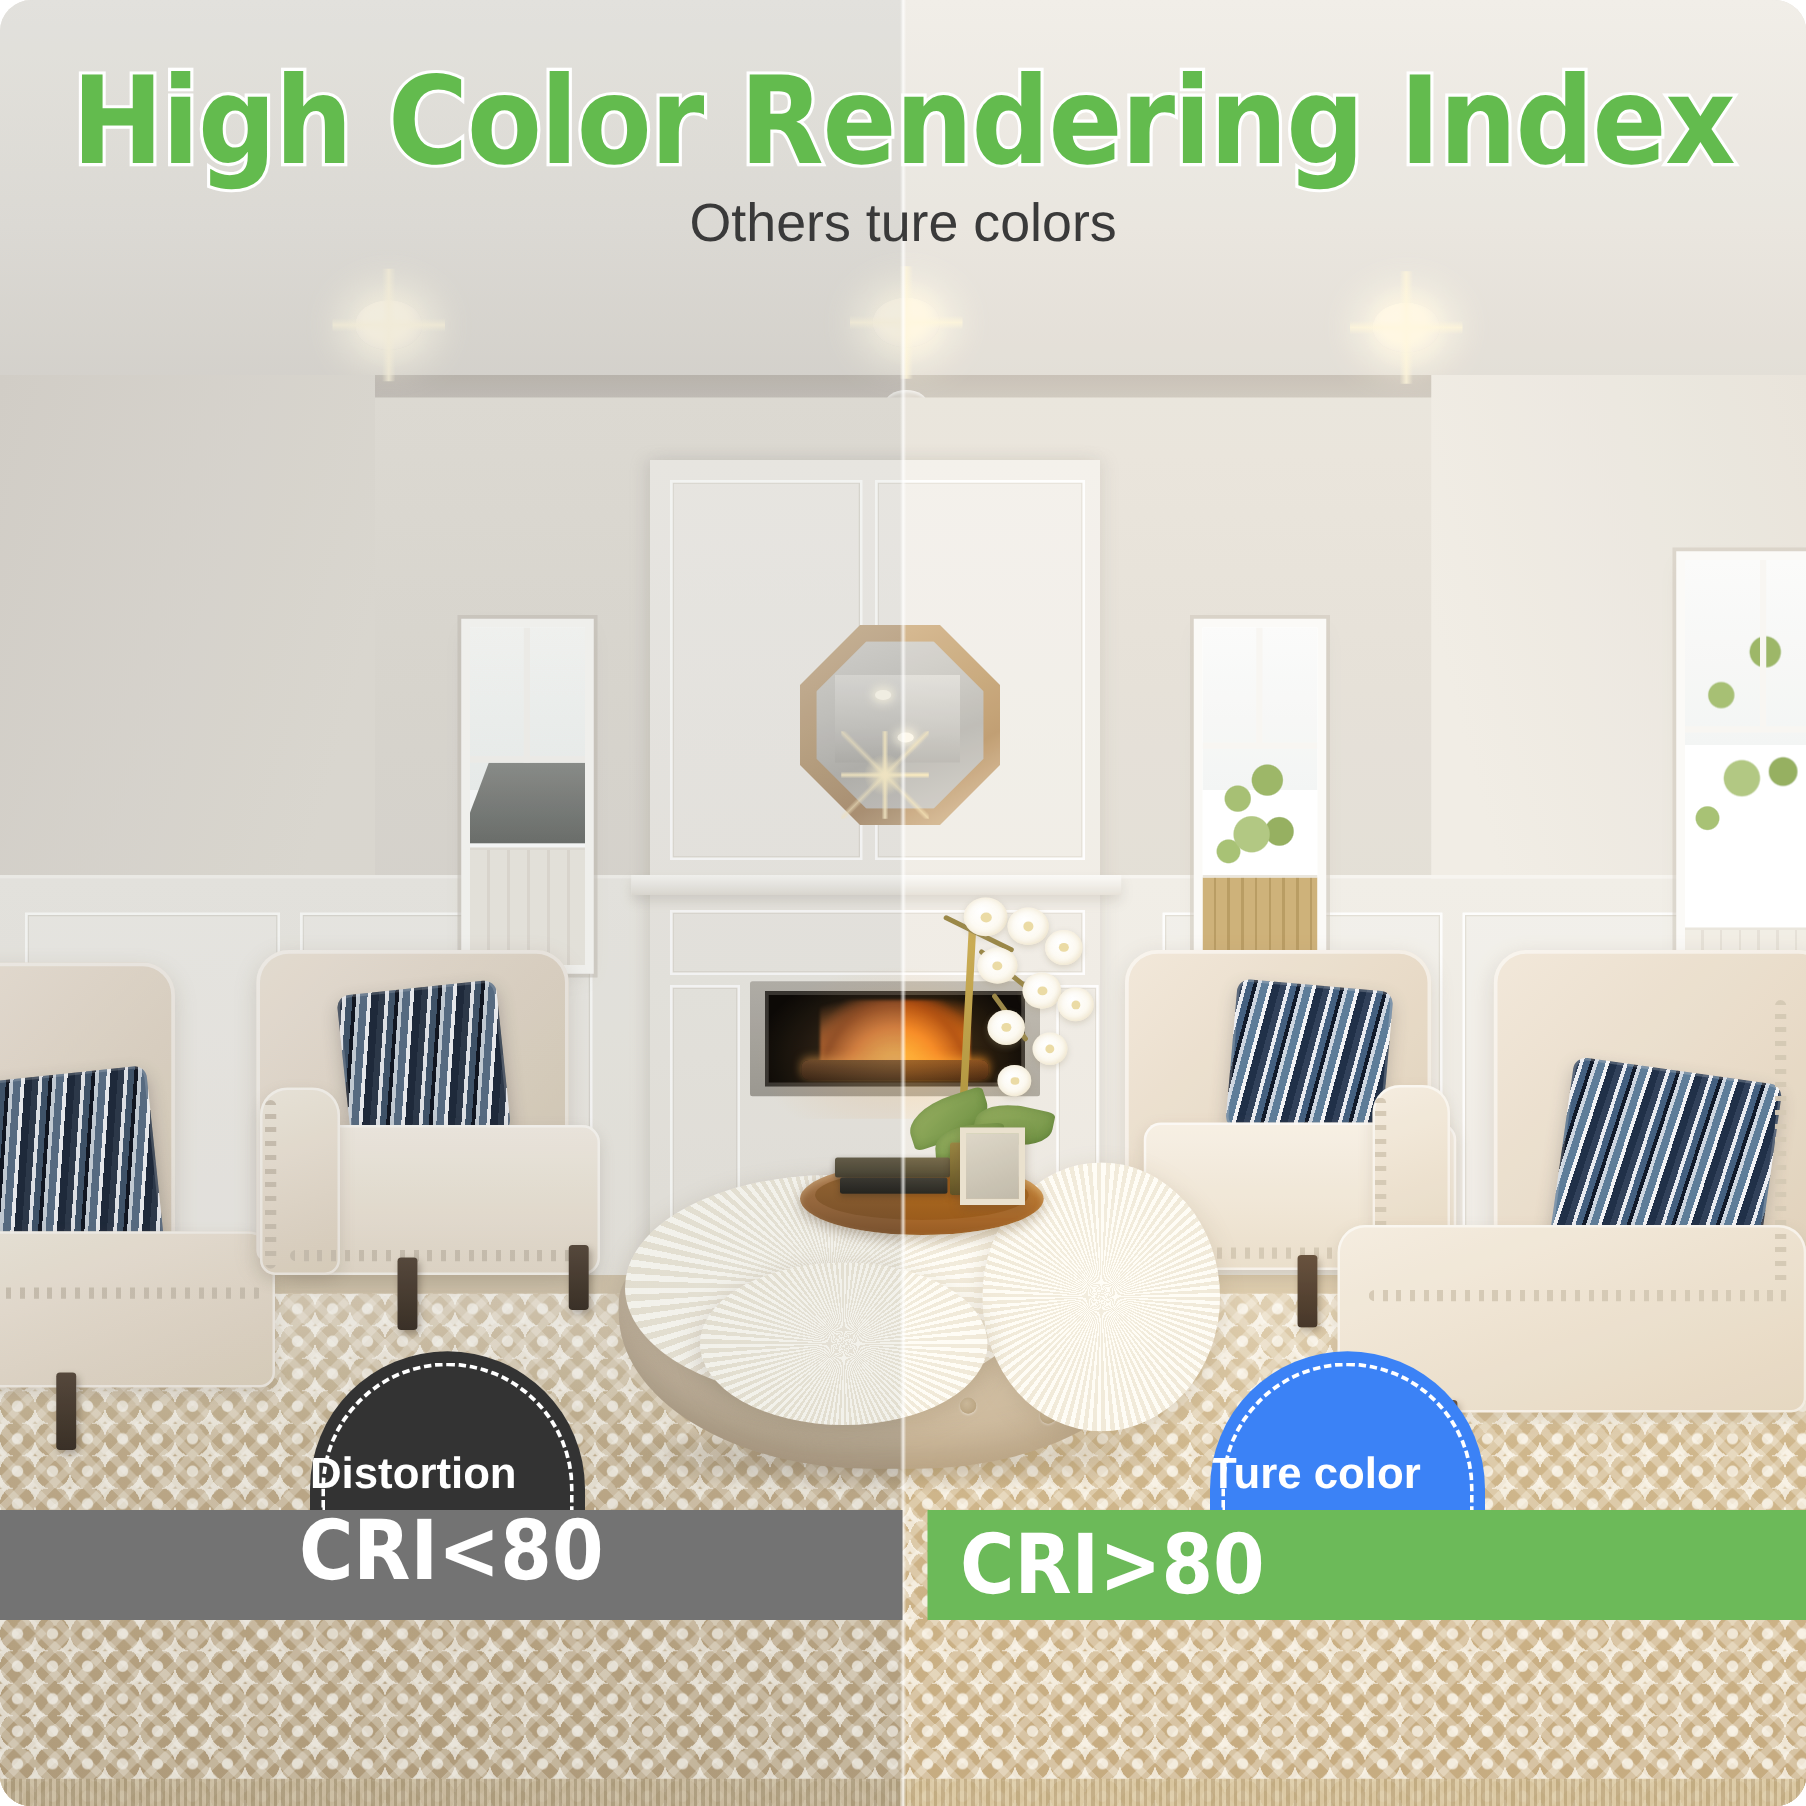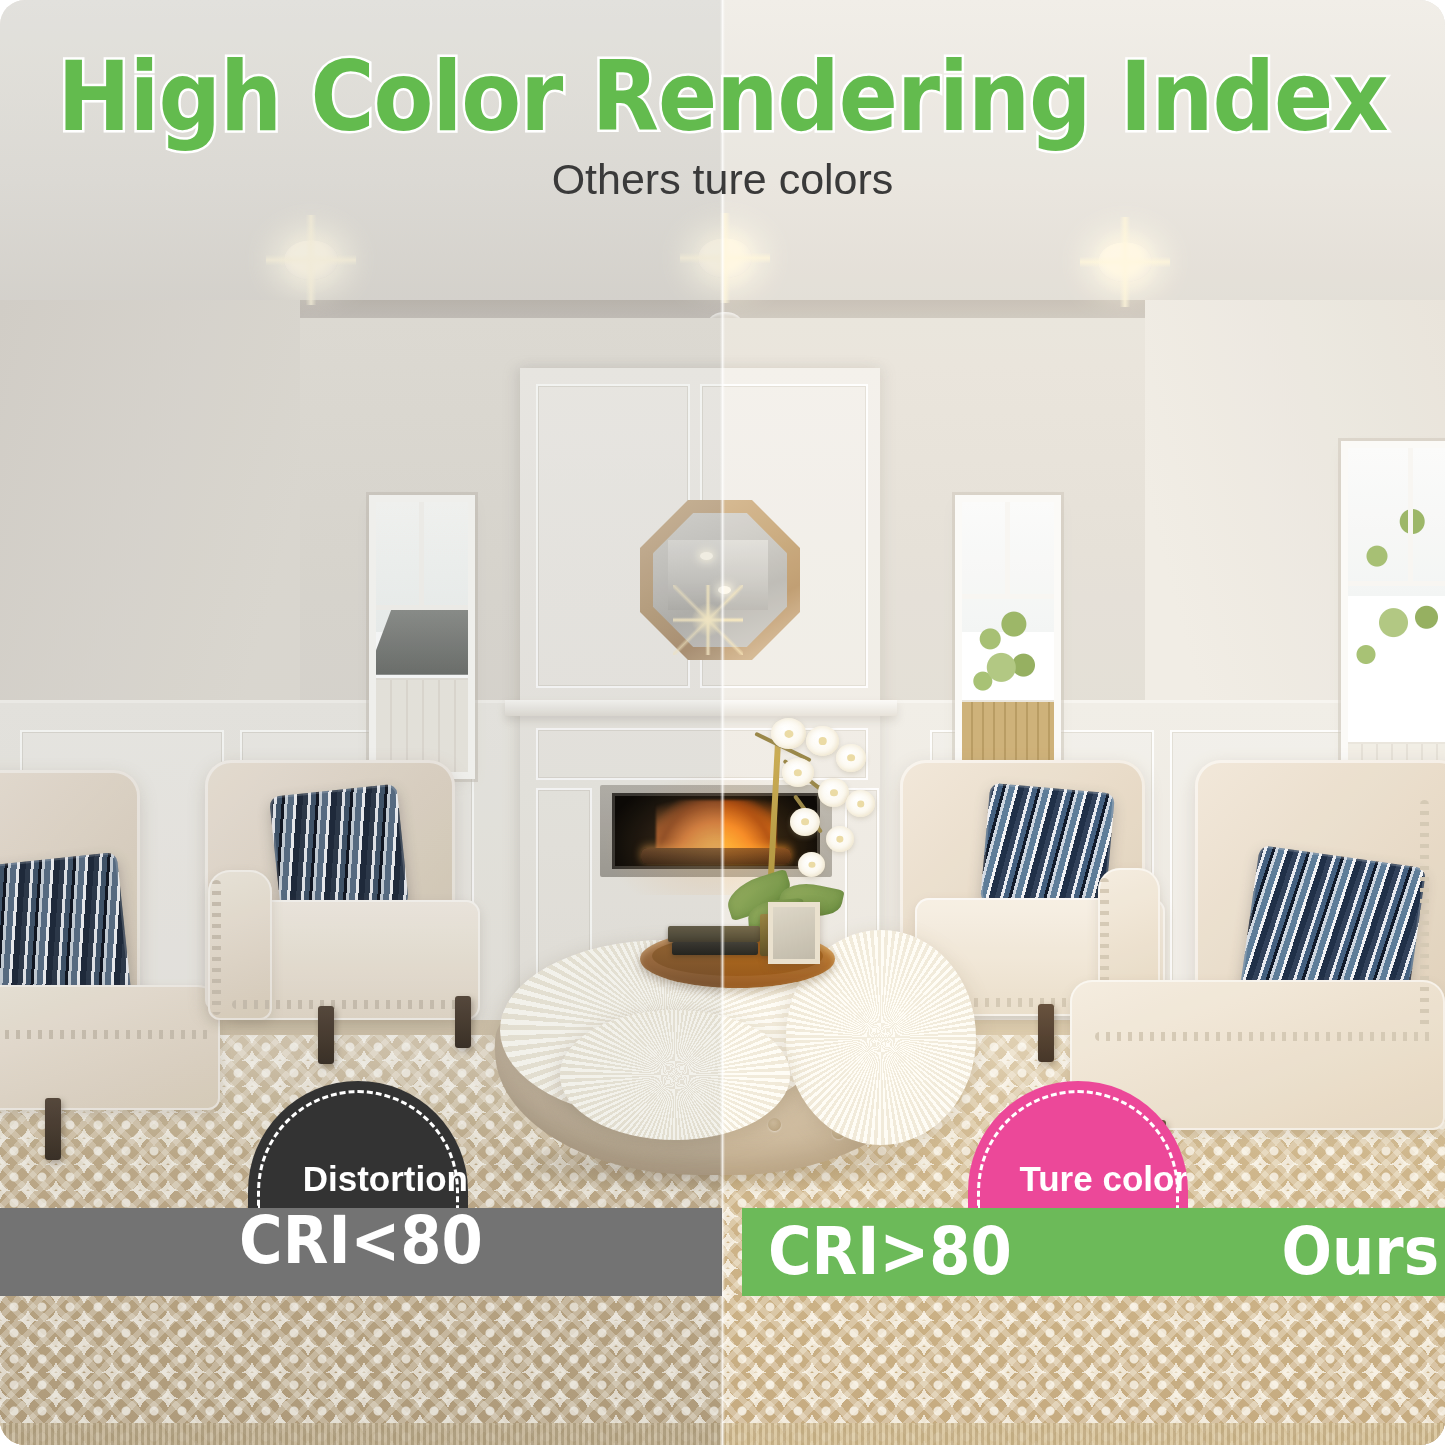--- a/index.html
+++ b/index.html
@@ -364,26 +364,26 @@
     border-radius:110px 110px 0 0;
     overflow:hidden;
   }
   .badge-dash{
     position:absolute;left:9px;top:9px;right:9px;bottom:0;
     border:3px dashed #ffffff;border-bottom:none;
     border-radius:104px 104px 0 0;
     box-sizing:border-box;
   }
   .badge-label{
-    position:absolute;left:0;right:0;bottom:10px;text-align:right;
+    position:absolute;left:0;right:0;bottom:10px;text-align:left;
     font-size:35px;font-weight:bold;color:#ffffff;
     font-family:"Liberation Sans","DejaVu Sans",sans-serif;
   }
   .badge-distortion{left:248px;top:1081px;background:#333333;}
-  .badge-true{left:968px;top:1081px;background:#ec4899;}
+  .badge-true{left:968px;top:1081px;background:#3b82f6;}
 
   .cmpbar{
     position:absolute;top:1208px;height:88px;
     display:flex;align-items:center;box-sizing:border-box;
   }
   .cmpbar-left{left:0;width:722px;background:#737373;padding:0 26px;flex-direction:column;}
   .cmpbar-right{left:722px;width:723px;background:#6cba59;padding:0 26px;margin-left:20px;}
   .cmp-text{
     font-size:66px;font-weight:bold;color:#ffffff;line-height:1;
     font-family:"DejaVu Sans Condensed","Liberation Sans Narrow","Liberation Sans",sans-serif;
@@ -578,16 +578,15 @@
   </div>
 
   <div class="cmpbar cmpbar-left">
     <span class="cmp-text">CRI&lt;80</span>
     <span class="cmp-spacer"></span>
   </div>
 
   <div class="cmpbar cmpbar-right">
     <span class="cmp-text">CRI&gt;80</span>
     <span class="cmp-spacer"></span>
-    <span class="cmp-text">Ours</span>
   </div>
 
 </div>
 
 </body></html>

